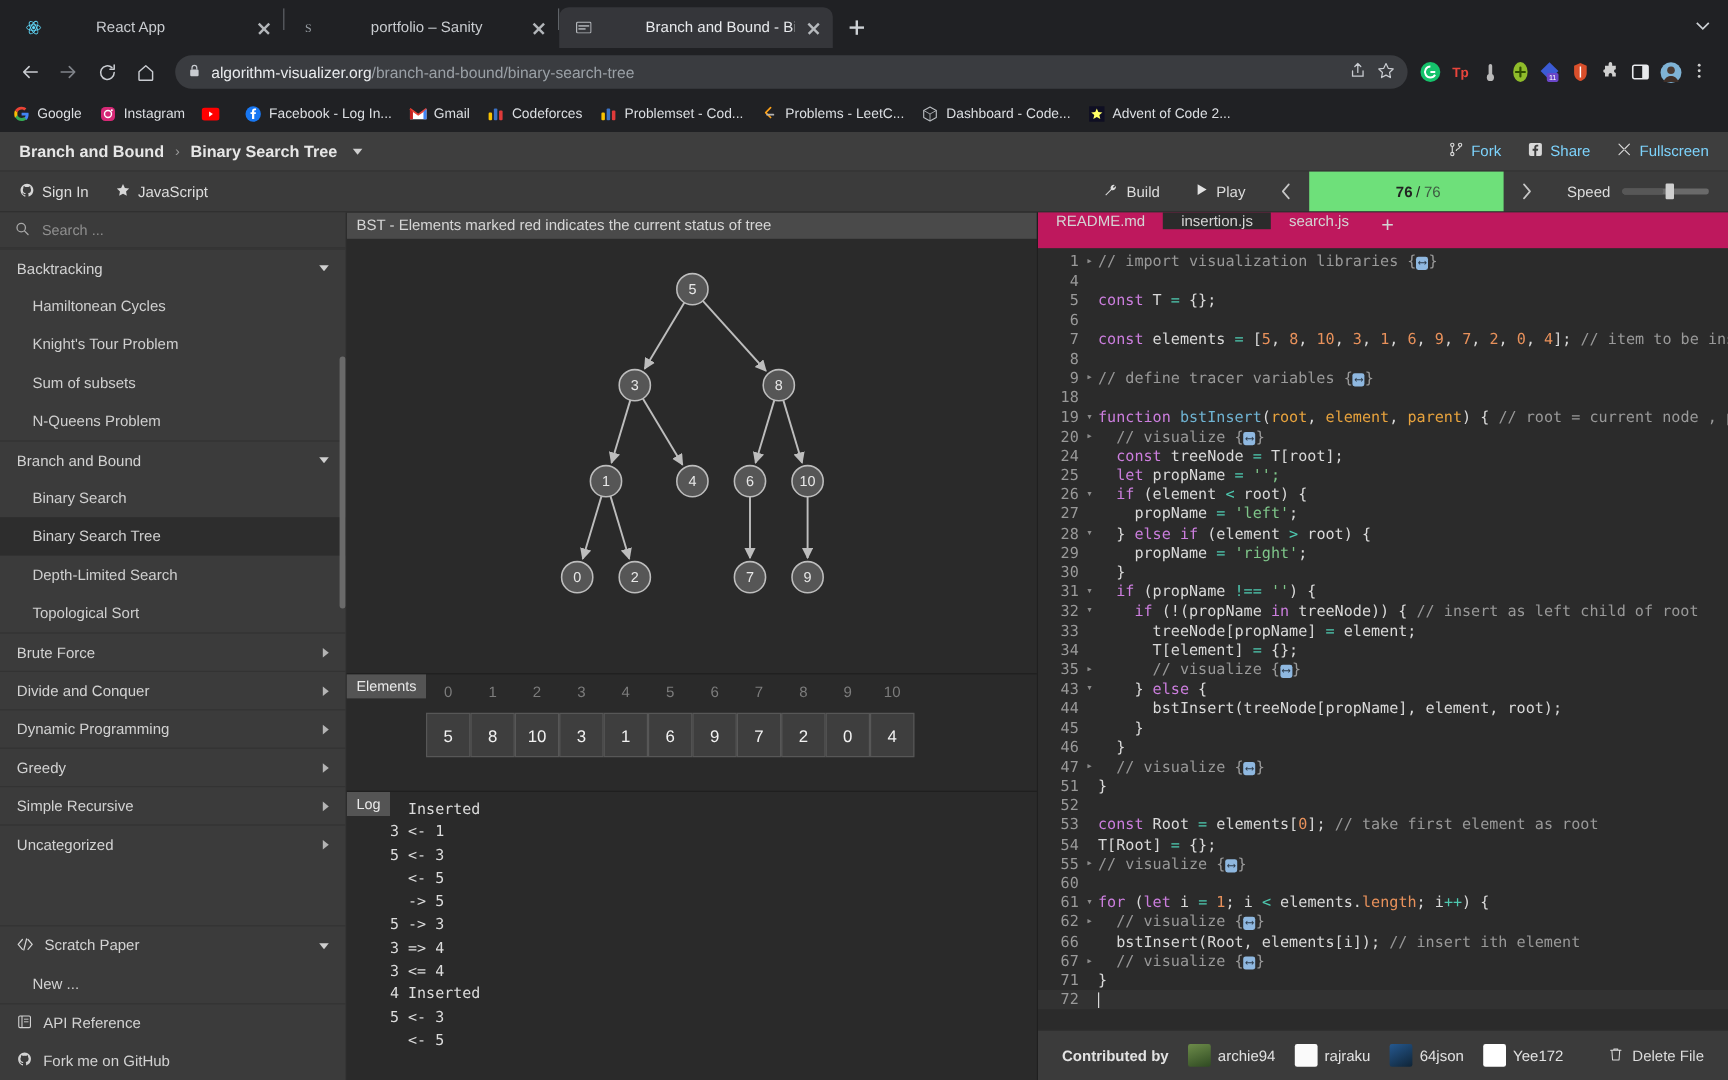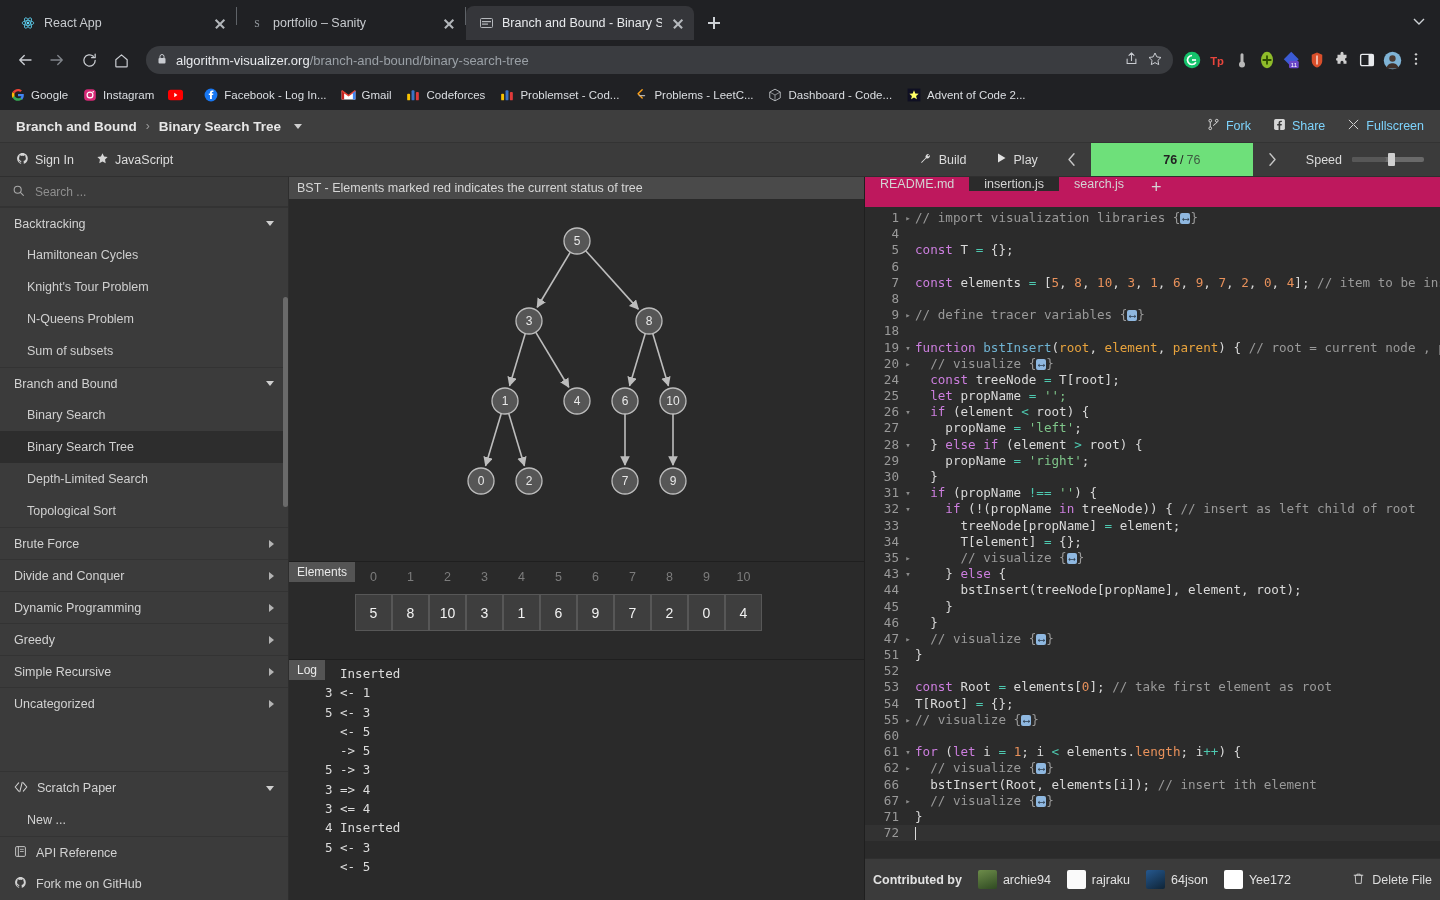--- a/index.html
+++ b/index.html
@@ -15,21 +15,21 @@
 
   .tabstrip { height: 40px; display: flex; align-items: flex-end; padding-left: 8px; position: relative; }
   .tab {
     height: 34px; width: 228px; display: flex; align-items: center;
     border-radius: 8px 8px 0 0; padding: 0 8px 0 12px; position: relative;
     color: #c8cbcf; font-size: 12.5px; gap: 8px;
   }
   .tab.inactive { background: transparent; }
   .tab.active { background: #35363a; color: #e8eaed; }
   .tab .favicon { width: 16px; height: 16px; flex: 0 0 16px; display: flex; align-items: center; justify-content: center; }
-  .tab .title { flex: 1; white-space: nowrap; overflow: hidden; text-overflow: clip; }
+  .tab .title { flex: 1; white-space: nowrap; overflow: hidden; text-overflow: clip; margin-left: 36px; }
   .tab .tclose { width: 16px; height: 16px; flex: 0 0 16px; position: relative; opacity: .85; }
   .tab .tclose::before, .tab .tclose::after {
     content: ""; position: absolute; left: 2px; top: 7.5px; width: 12px; height: 1.6px; background: #cdd1d5;
   }
   .tab .tclose::before { transform: rotate(45deg); }
   .tab .tclose::after  { transform: rotate(-45deg); }
   .tab-sep { width: 1px; height: 18px; background: #5f6368; align-self: center; margin-bottom: 8px; }
   .newtab { width: 28px; height: 28px; margin-left: 6px; margin-bottom: 3px; position: relative; border-radius: 50%; }
   .newtab::before, .newtab::after { content: ""; position: absolute; background: #cdd1d5; }
   .newtab::before { left: 8px; top: 13.2px; width: 12px; height: 1.6px; }
@@ -136,21 +136,21 @@
   .k  { color: #cc7ede; }   
   .f  { color: #6fb3d2; }   
   .p  { color: #e8a33d; }   
   .n  { color: #e8915b; }   
   .s  { color: #7fc68a; }   
   .c  { color: #999999; }   
   .o  { color: #4ec9b0; }
   .chip { background: #8fb8e0; color: #2b3a4a; border-radius: 2px; padding: 0 2px; font-size: 10px; }
   .caretline { display:inline-block; width:1px; height:13px; background:#d9d9d9; vertical-align:middle; }
 
-  .footer { height: 42px; background: #3b3b3b; display: flex; align-items: center; padding: 0 8px; border-top: 1px solid #2f2f2f; }
+  .footer { height: 42px; background: #3b3b3b; display: flex; align-items: center; padding: 0 20px; border-top: 1px solid #2f2f2f; }
   .contrib { display: flex; align-items: center; gap: 9px; font-size: 12.5px; color: #e2e2e2; font-weight: bold; }
   .cuser { display: flex; align-items: center; gap: 6px; font-weight: normal; margin-left: 7px; }
   .cav { width: 19px; height: 19px; border-radius: 2px; flex: 0 0 19px; }
   .delfile { margin-left: auto; display: flex; align-items: center; gap: 7px; font-size: 12.5px; color: #dcdcdc; }
 
   .node circle { fill: #565656; stroke: #bdbdbd; stroke-width: 1.3; }
   .node text { fill: #e8e8e8; font-family: "Liberation Sans", sans-serif; font-size: 12px; text-anchor: middle; }
 </style>
 </head>
 <body>
@@ -533,24 +533,24 @@
             <span>Backtracking</span>
             <span class="ar caret-d"></span>
           </div>
           <div class="leaf">
               <span>Hamiltonean Cycles</span>
             </div>
           <div class="leaf">
               <span>Knight's Tour Problem</span>
             </div>
           <div class="leaf">
-              <span>N-Queens Problem</span>
+              <span>Sum of subsets</span>
             </div>
           <div class="leaf">
-              <span>Sum of subsets</span>
+              <span>N-Queens Problem</span>
             </div>
 
           <div class="cat">
             <span>Branch and Bound</span>
             <span class="ar caret-d"></span>
           </div>
           <div class="leaf">
               <span>Binary Search</span>
             </div>
           <div class="leaf sel">

